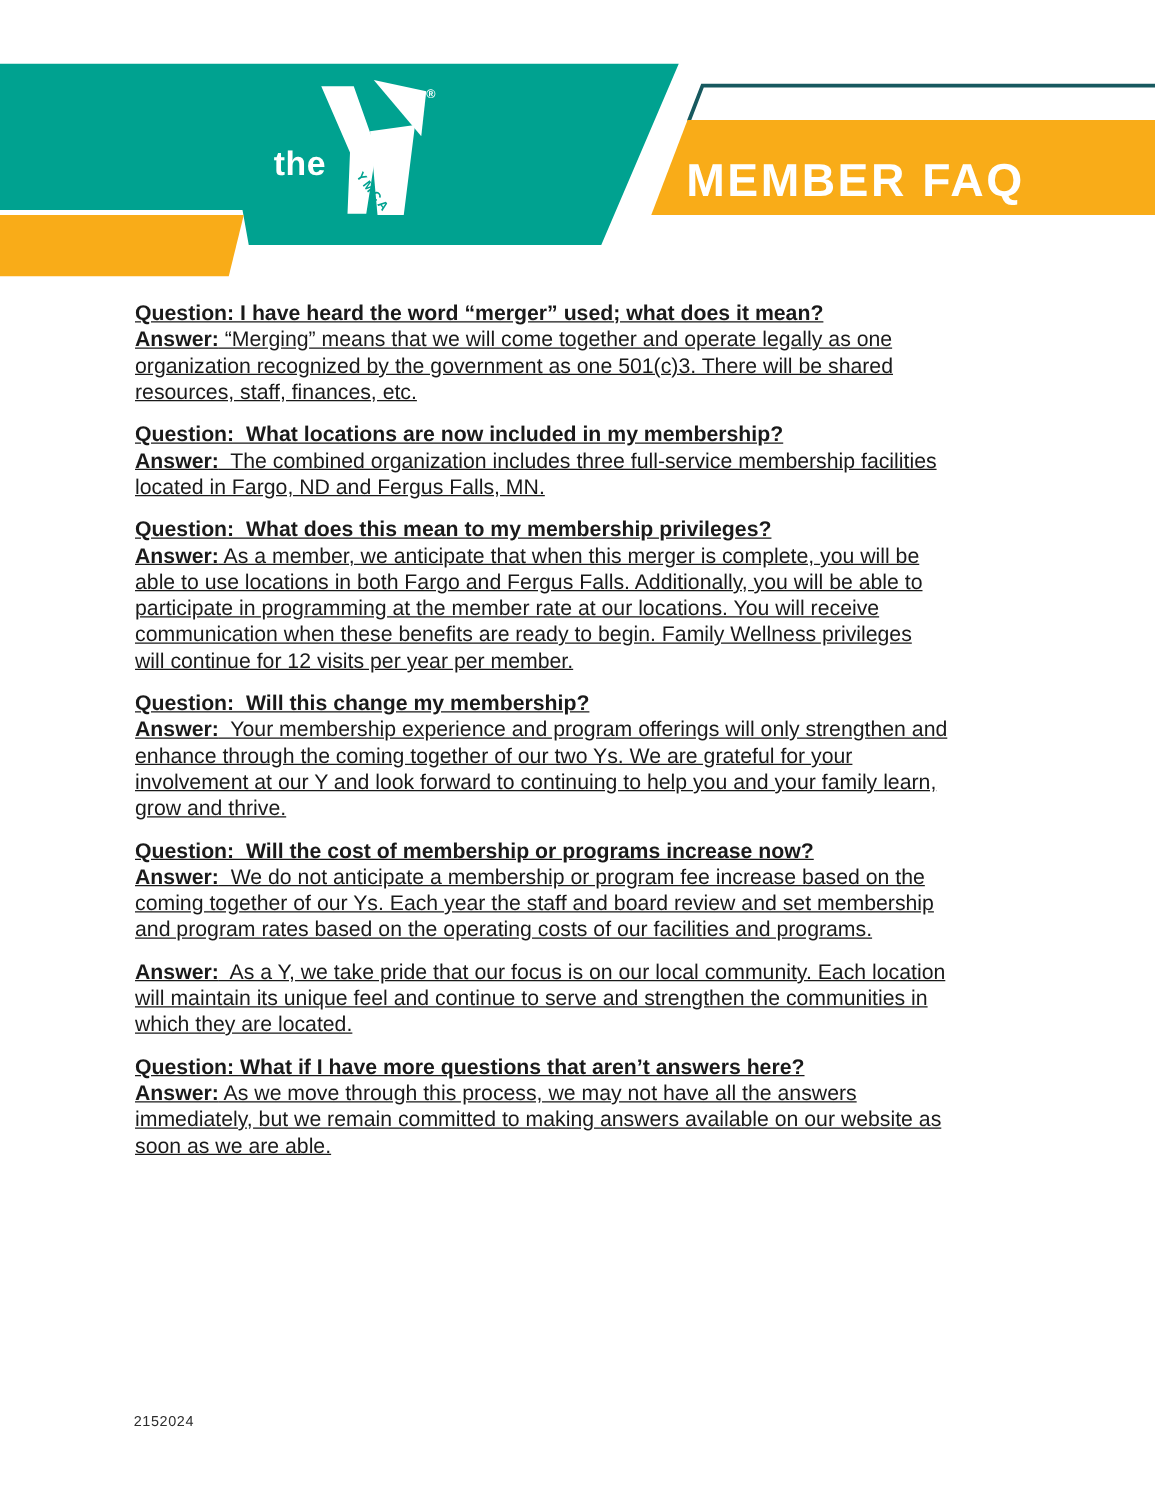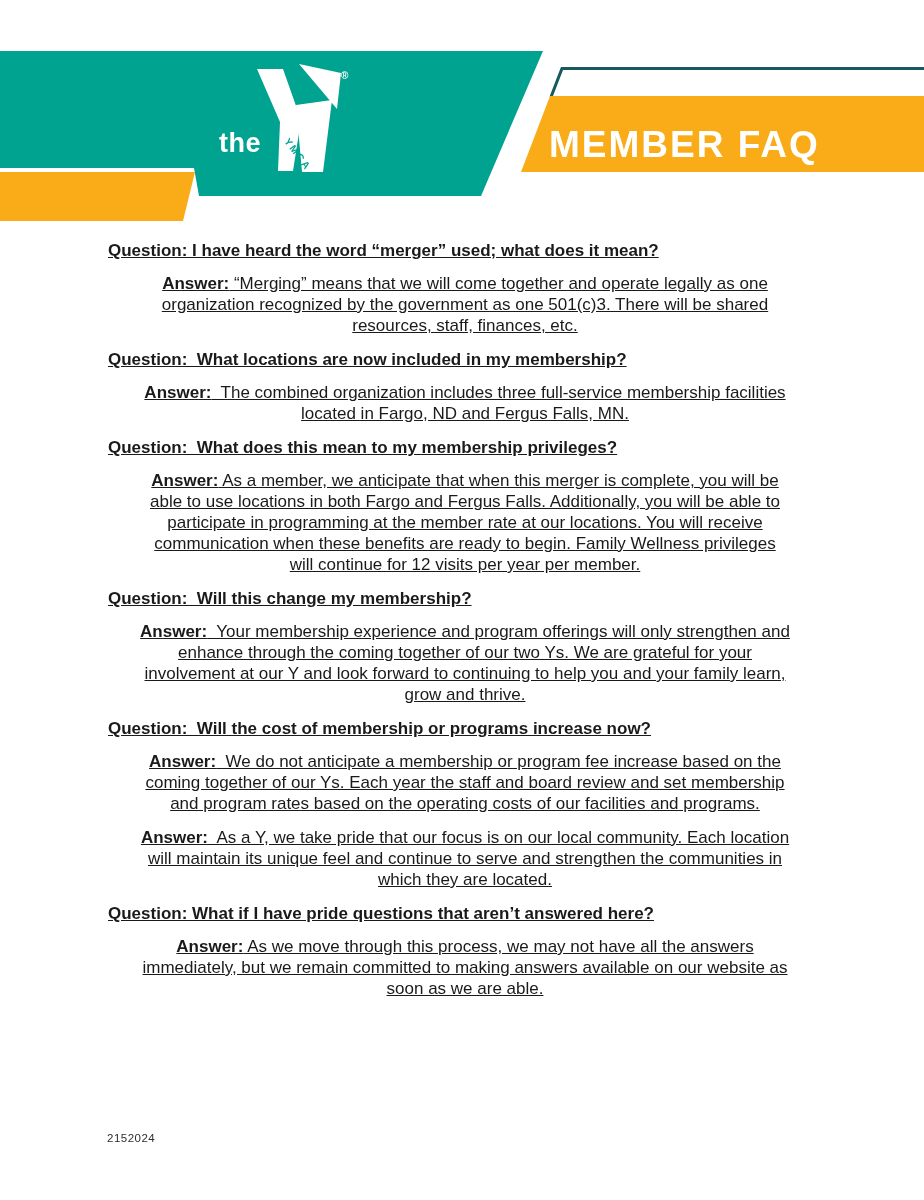--- a/index.html
+++ b/index.html
@@ -13,40 +13,40 @@
   }
   .header{position:absolute;left:0;top:0;width:924px;height:240px;}
   .header svg{position:absolute;left:0;top:0;}
   .banner-title{
     position:absolute;left:549px;top:112px;width:370px;height:66px;
     display:flex;align-items:center;
     color:#ffffff;font-size:37px;font-weight:bold;letter-spacing:2px;
     white-space:nowrap;
   }
   .logo-the{
-    position:absolute;left:219px;top:128px;
+    position:absolute;left:219px;top:116px;
     color:#ffffff;font-size:27px;font-weight:bold;letter-spacing:0.5px;
   }
   .logo-reg{
     position:absolute;left:341px;top:70px;
     color:#ffffff;font-size:10px;font-weight:bold;
   }
   .logo-ymca{
     position:absolute;left:291px;top:136px;
     color:#00A290;font-size:10px;font-weight:bold;letter-spacing:2px;
     transform:rotate(53deg);transform-origin:left top;
     white-space:nowrap;
   }
   .content{
     position:absolute;left:108px;top:240px;width:714px;
     color:#1a1a1a;font-size:17px;line-height:21px;text-decoration:underline;
   }
   .qa{margin:0 0 13px 0;}
   .q{font-weight:bold;white-space:pre-wrap;margin:0;}
-  .a{margin:12px;text-align:center;}
+  .a{margin:0;}
   .alabel{font-weight:bold;}
   .atext{white-space:pre-wrap;}
   .footer-code{
     position:absolute;left:107px;top:1132px;
     color:#2e2e2e;font-size:11.5px;letter-spacing:0.5px;text-align:right;
   }
 </style>
 </head>
 <body>
 
@@ -115,21 +115,21 @@
 and program rates based on the operating costs of our facilities and programs.</span></p>
     </section>
 
     <section class="qa">
       <p class="a"><strong class="alabel">Answer:</strong><span class="atext">  As a Y, we take pride that our focus is on our local community. Each location
 will maintain its unique feel and continue to serve and strengthen the communities in
 which they are located.</span></p>
     </section>
 
     <section class="qa">
-      <div class="q">Question: What if I have pride questions that aren’t answered here?</div>
+      <div class="q">Question: What if I have more questions that aren’t answers here?</div>
       <p class="a"><strong class="alabel">Answer:</strong><span class="atext"> As we move through this process, we may not have all the answers
 immediately, but we remain committed to making answers available on our website as
 soon as we are able.</span></p>
     </section>
 
   </div>
 
   <div class="footer-code">2152024</div>
 
 </div>

